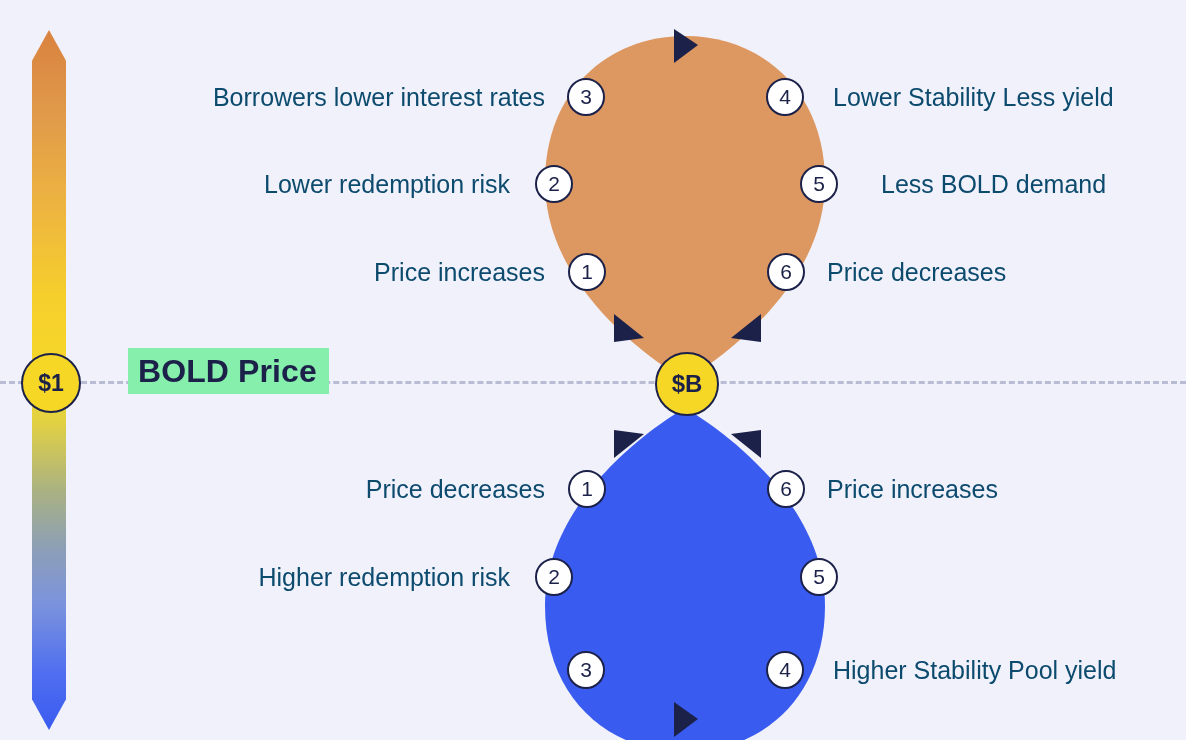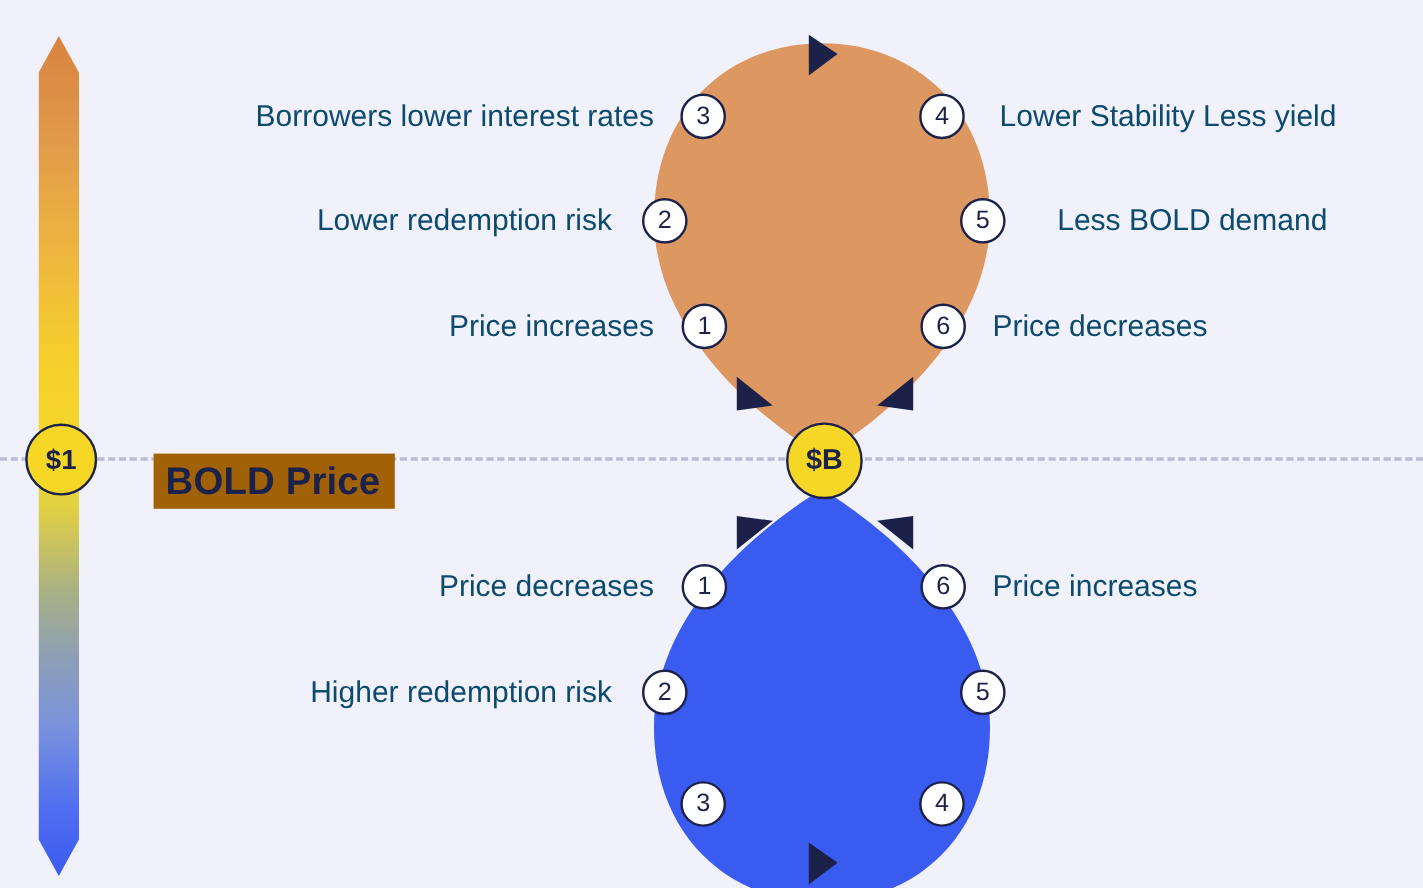--- a/index.html
+++ b/index.html
@@ -12,22 +12,22 @@
   #stage{position:relative;width:1186px;height:740px;overflow:hidden;}
 
   
   .dash-line{
     position:absolute;left:0;top:381px;width:1186px;height:0;
     border-top:3px dashed #b9bdd4;
     z-index:1;
   }
   
   .axis-label{
-    position:absolute;left:128px;top:378px;
-    background:#a16207;
+    position:absolute;left:128px;top:348px;
+    background:#86efac;
     padding:0 12px 0 10px;
     font-size:32px;font-weight:600;color:#1b2149;
     letter-spacing:.1px;
     z-index:4;
     line-height:46px;
   }
 
   
   .gauge{
     position:absolute;left:32px;top:30px;width:34px;height:700px;
@@ -151,14 +151,15 @@
   <div class="step" style="left:535px;top:558px;">2</div>
 
   <div class="step" style="left:567px;top:651px;">3</div>
 
   <div class="step" style="left:767px;top:470px;">6</div>
   <div class="lbl left" style="left:827px;top:470px;">Price increases</div>
 
   <div class="step" style="left:800px;top:558px;">5</div>
 
   <div class="step" style="left:766px;top:651px;">4</div>
+  <div class="lbl left" style="left:833px;top:651px;">Higher Stability Pool yield</div>
 
 </div>
 
 </body></html>

